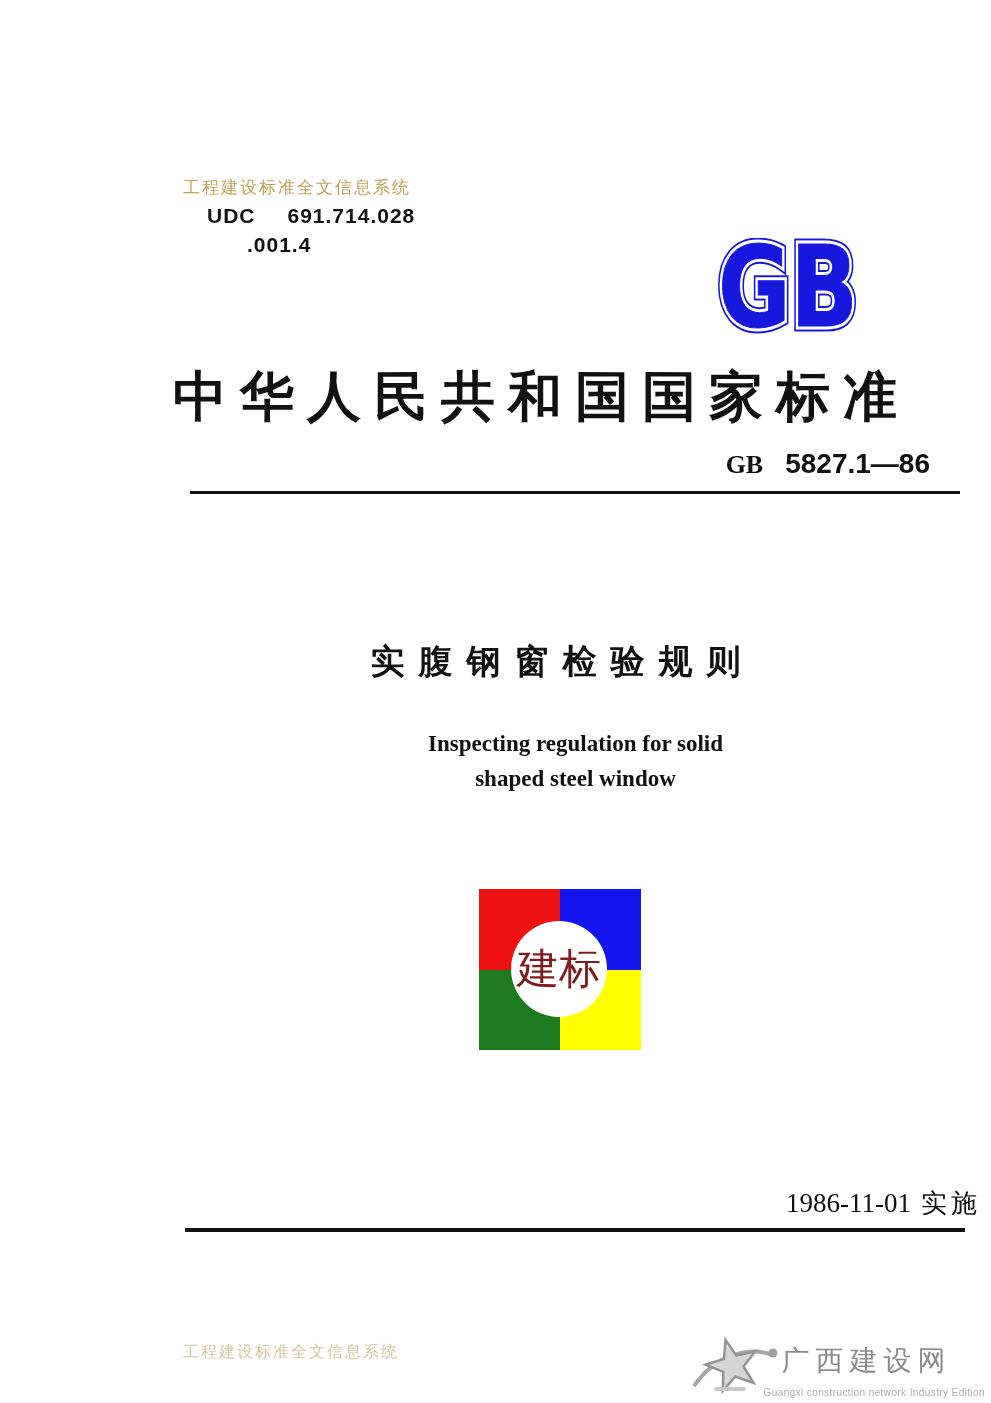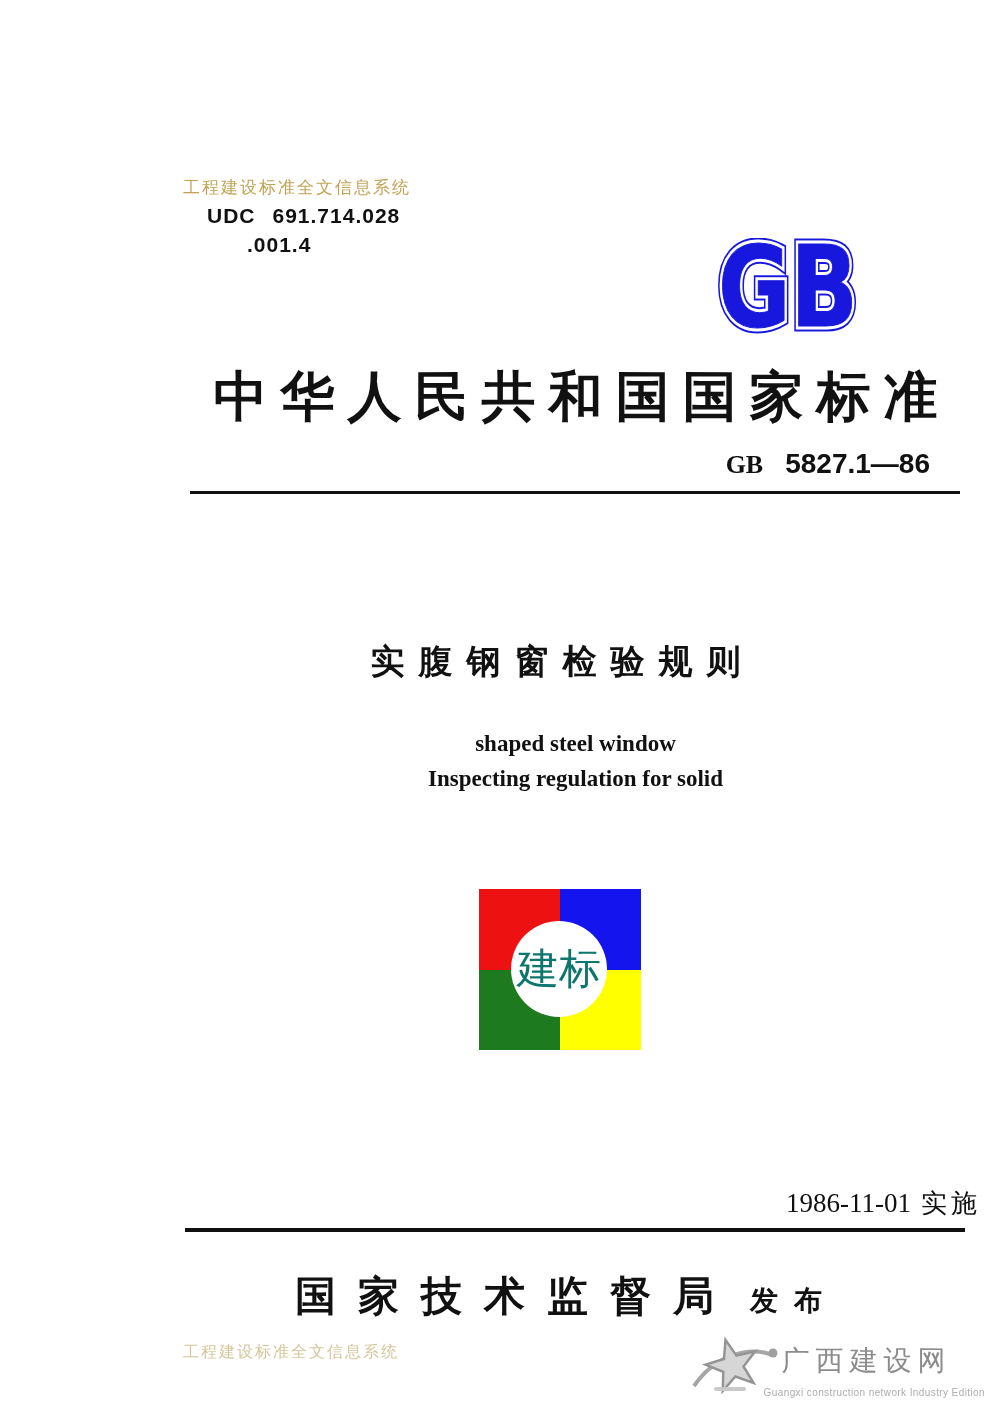--- a/index.html
+++ b/index.html
@@ -23,33 +23,33 @@
   }
   .watermark.bottom{color:#d5c69a;font-size:16px;}
 
   
   .udc-line{
     font-weight:bold;
     font-size:21px;
     letter-spacing:1px;
     white-space:nowrap;
   }
-  .udc-label{margin-right:17px;}
+  .udc-label{margin-right:32px;}
 
   
   .gb-logo-svg text{
     font-family:"DejaVu Sans", sans-serif;
     font-weight:bold;
   }
 
   
   .std-heading{
     left:160px;width:831px;
     top:361px;
-    text-align:center;
+    text-align:left;
     font-size:54px;
     font-weight:bold;
     letter-spacing:13px;
     white-space:nowrap;
     text-indent:13px;
   }
   .std-code{
     top:448px;
     right:61px;
     font-size:28px;
@@ -95,21 +95,21 @@
   .emblem .q4{background:#ffff00;}
   .emblem-circle{
     position:absolute;
     left:32px;top:32px;width:96px;height:96px;
     background:#ffffff;
     border-radius:50%;
     display:flex;align-items:center;justify-content:center;
   }
   .emblem-circle span{
     font-size:42px;
-    color:#0f766e;
+    color:#7f1d1d;
     white-space:nowrap;
     font-weight:500;
   }
 
   
   .date-line{
     top:1186px;
     font-family:"Liberation Serif", serif;
     font-size:27px;
     white-space:nowrap;
@@ -187,44 +187,40 @@
 
   <div class="abs std-code">
     <span class="prefix">GB</span><span>5827.1—86</span>
   </div>
 
   <div class="abs rule thin"></div>
 
   <div class="abs doc-title">实腹钢窗检验规则</div>
 
   <div class="abs doc-subtitle">
+    <div>Inspecting regulation for solid</div>
     <div>shaped steel window</div>
-    <div>Inspecting regulation for solid</div>
   </div>
 
   <div class="abs emblem">
     <div class="q1"></div>
     <div class="q2"></div>
     <div class="q3"></div>
     <div class="q4"></div>
     <div class="emblem-circle">
       <span>建标</span>
     </div>
   </div>
 
   <div class="abs date-line date-implemented">
     <span>1986-11-01</span><span class="cjk">实施</span>
   </div>
 
   <div class="abs rule thick"></div>
 
-  <div class="abs publisher">
-    <span class="agency">国家技术监督局</span>
-    <span class="action">发布</span>
-  </div>
 
   <div class="abs watermark bottom" style="left:183px;top:1342px;">工程建设标准全文信息系统</div>
 
   <div class="abs site-logo">
     <svg width="92" height="62" viewBox="0 0 92 62">
       <path d="M6,52 C28,20 62,12 84,21" fill="none" stroke="#a6a6a6" stroke-width="4"></path>
       <polygon transform="rotate(-15 44 30)" points="44,5 50.5,23.1 69.7,23.7 54.5,35.4 59.9,53.8 44,43 28.1,53.8 33.5,35.4 18.3,23.7 37.5,23.1" fill="#d6d6d6" stroke="#949494" stroke-width="2.5"></polygon>
       <circle cx="85" cy="19" r="4.5" fill="#a0a0a0"></circle>
       <rect x="26" y="53" width="32" height="4" rx="2" fill="#c9c9c9"></rect>
     </svg>

